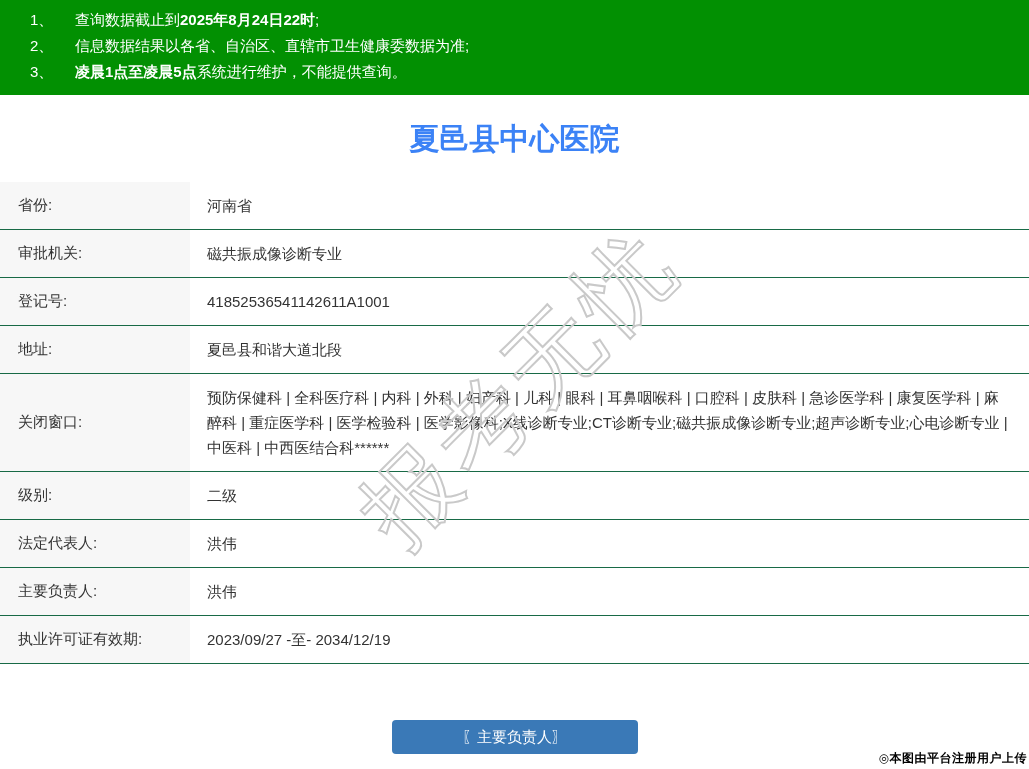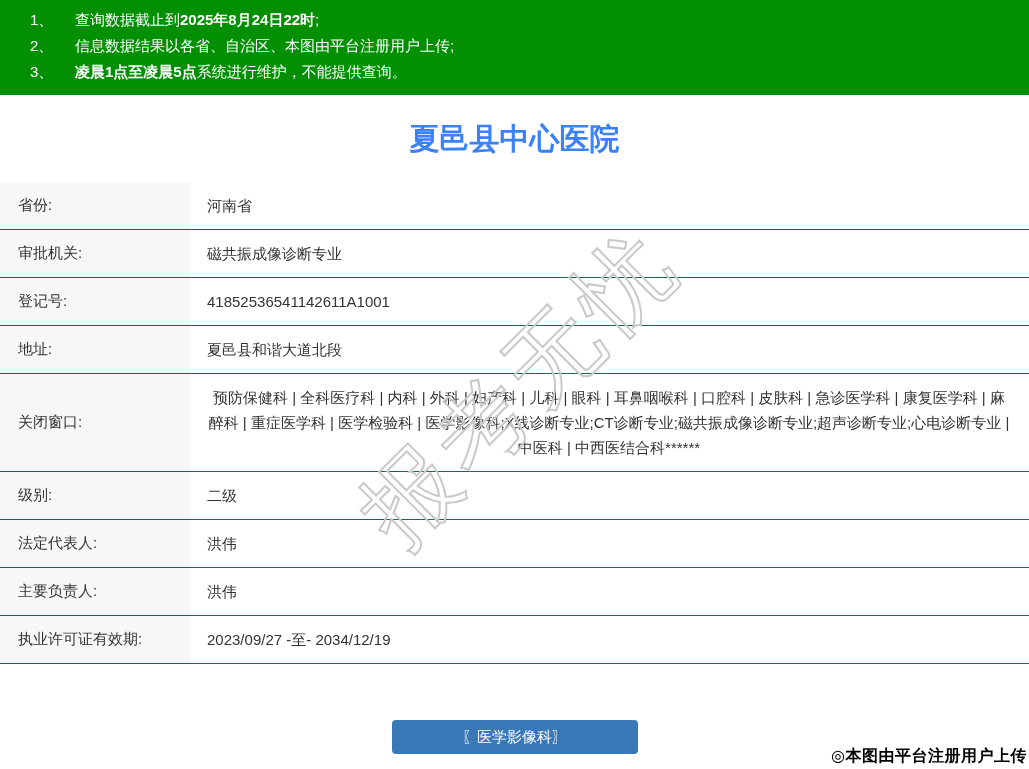--- a/index.html
+++ b/index.html
@@ -14,21 +14,21 @@
   
   .banner { background:#029002; color:#ffffff; padding:7px 0 10px 0; width:100%; }
   .notice { display:flex; padding-left:30px; line-height:26px; font-size:15px; }
   .notice-num { width:45px; flex-shrink:0; }
   .bold { font-weight:bold; }
 
   
   .title { text-align:center; font-size:30px; font-weight:bold; color:#3b82f6; margin:24px 0 22px 0; }
 
   
-  .info-table { width:100%;text-align:center; }
+  .info-table { width:100%; }
   .trow { display:flex; align-items:stretch; border-bottom:1px solid #186a46; min-height:48px; }
   .tlabel {
     width:190px; flex-shrink:0; background:#f7f7f7;
     padding-left:18px; display:flex; align-items:center;
     font-size:15px; color:#333;
   }
   .tvalue {
     flex:1; padding:11px 18px 11px 17px; display:flex; align-items:center;
     font-size:15px; color:#333; line-height:25px;
   }
@@ -37,21 +37,21 @@
   .btn-wrap { text-align:center; margin-top:56px; }
   .close-btn {
     width:246px; height:34px; background:#3a79b7; color:#ffffff;
     border:none; border-radius:4px; font-size:15px; cursor:pointer;
     font-family:"Liberation Sans","DejaVu Sans",sans-serif;
   }
 
   
   .footer-note {
     position:absolute; right:2px; bottom:2px;
-    font-size:16px; font-weight:bold; color:#000000; letter-spacing:0.5px;
+    font-size:12px; font-weight:bold; color:#000000; letter-spacing:0.5px;
   }
 
   
   .watermark {
     position:absolute; left:520px; top:388px;
     transform:translate(-50%,-50%) rotate(-45deg);
     font-size:92px; letter-spacing:8px; white-space:nowrap;
     color:rgba(255,255,255,0);
     -webkit-text-stroke:2px #c9c9c9;
     pointer-events:none; user-select:none;
@@ -62,21 +62,21 @@
 <body>
 
 <div class="banner">
   <div id="banner-list">
       <div class="notice">
         <span class="notice-num">1、</span>
         <span><span>查询数据截止到</span><span class="bold">2025年8月24日22时</span><span>;</span></span>
       </div>
       <div class="notice">
         <span class="notice-num">2、</span>
-        <span><span>信息数据结果以各省、自治区、本图由平台注册用户上传;</span></span>
+        <span><span>信息数据结果以各省、自治区、直辖市卫生健康委数据为准;</span></span>
       </div>
       <div class="notice">
         <span class="notice-num">3、</span>
         <span><span class="bold">凌晨1点至凌晨5点</span><span>系统进行维护，不能提供查询。</span></span>
       </div>
     </div>
 </div>
 
 <h1 class="title">夏邑县中心医院</h1>
 
@@ -113,18 +113,18 @@
       <div class="tlabel">主要负责人:</div>
       <div class="tvalue">洪伟</div>
     </div>
     <div class="trow">
       <div class="tlabel">执业许可证有效期:</div>
       <div class="tvalue">2023/09/27 -至- 2034/12/19</div>
     </div>
   </div>
 
 <div class="btn-wrap">
-  <button class="close-btn">〖医学影像科〗</button>
+  <button class="close-btn">〖主要负责人〗</button>
 </div>
 
 <div class="watermark">报考无忧</div>
 
 <div class="footer-note">◎本图由平台注册用户上传</div>
 
 </body></html>

